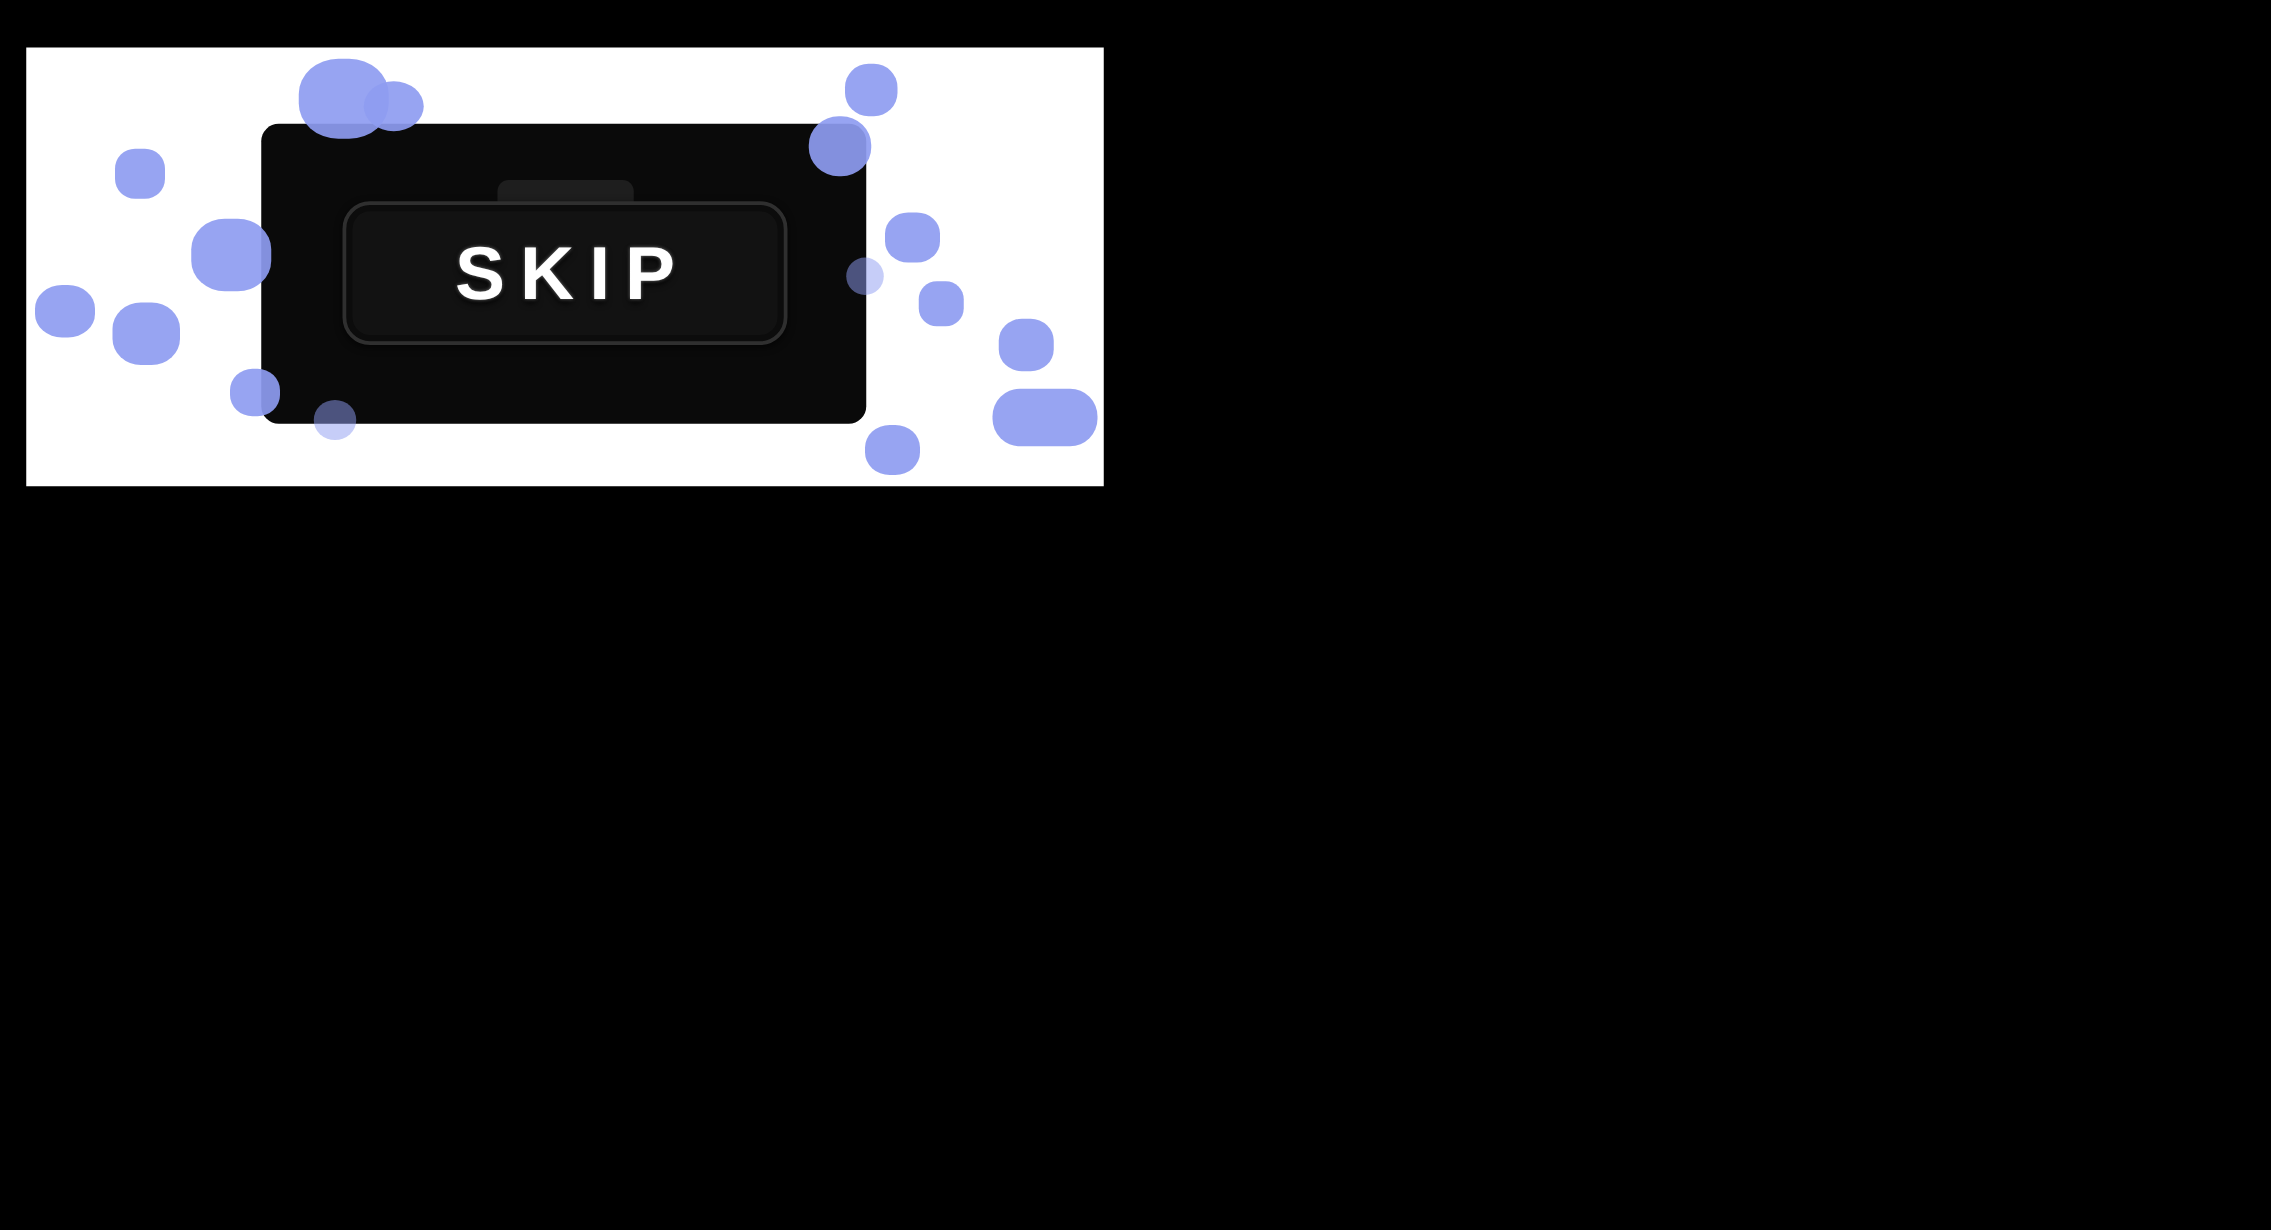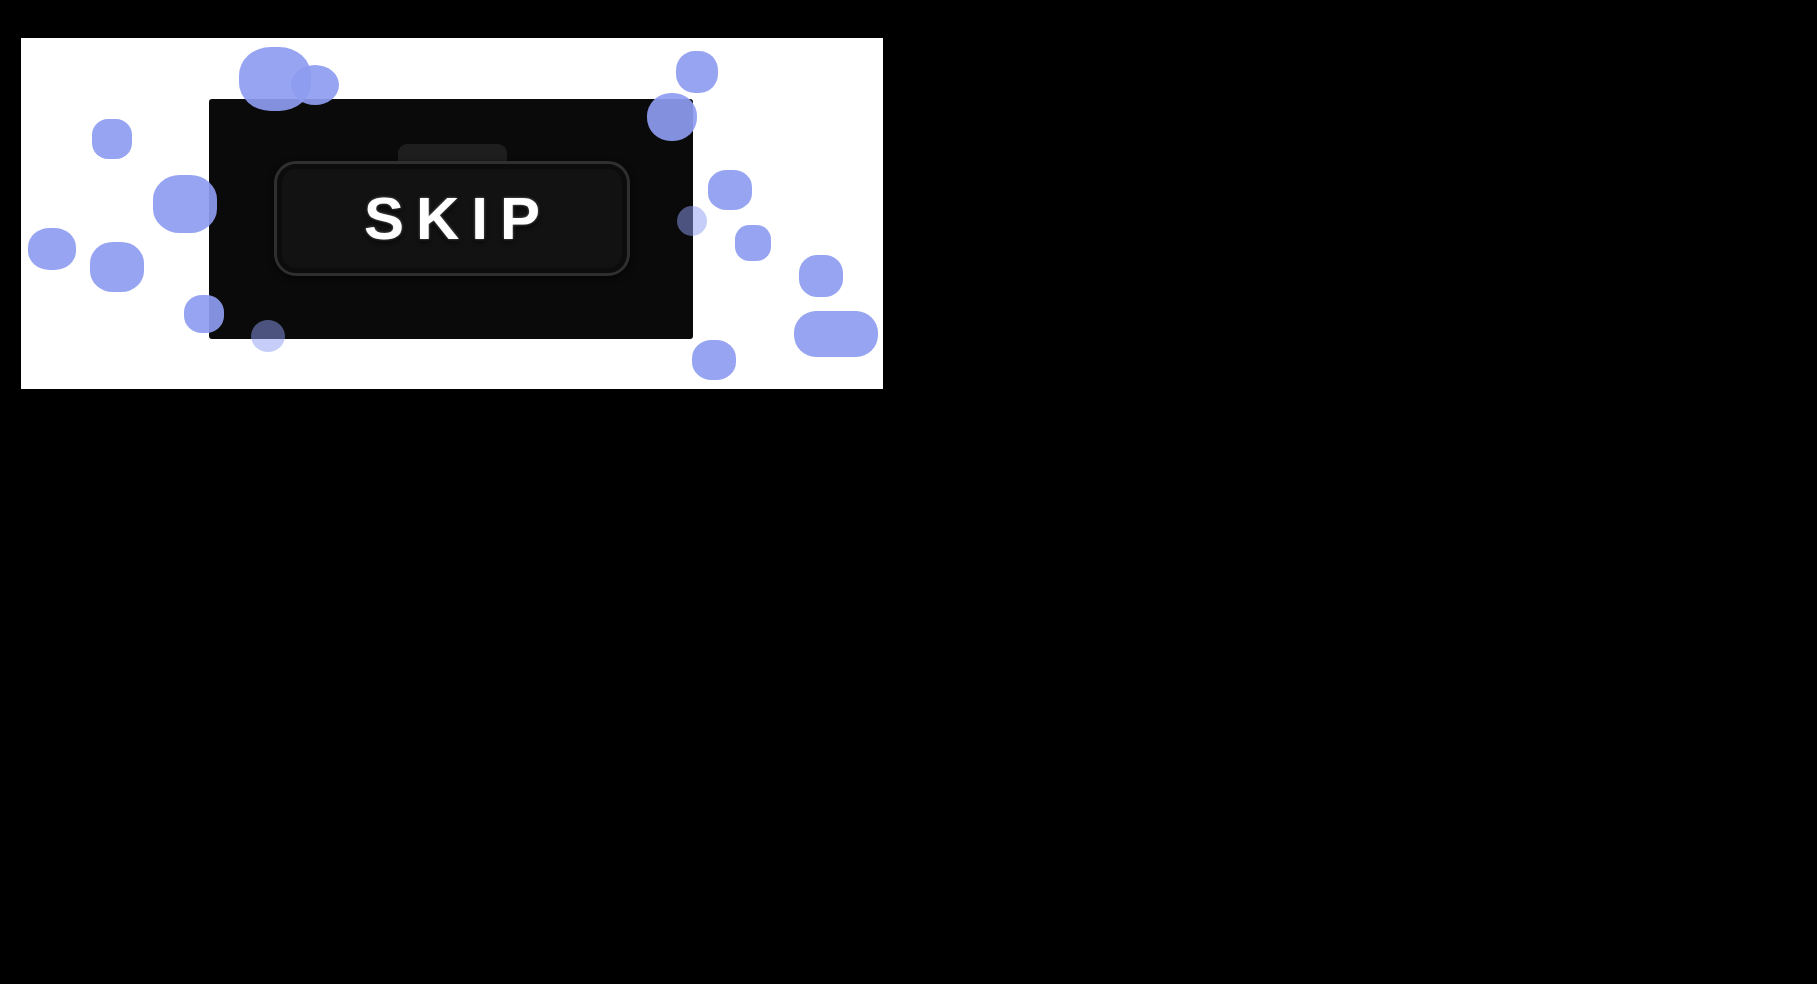--- a/index.html
+++ b/index.html
@@ -26,21 +26,21 @@
     overflow: hidden;
   }
   
   .panel {
     position: absolute;
     left: 188px;
     top: 61px;
     width: 484px;
     height: 240px;
     background: #0a0a0a;
-    border-radius: 3px;
+    border-radius: 14px;
   }
   
   .notch {
     position: absolute;
     left: 189px;
     top: 45px;
     width: 109px;
     height: 28px;
     background: #1e1e1e;
     border-radius: 9px;

